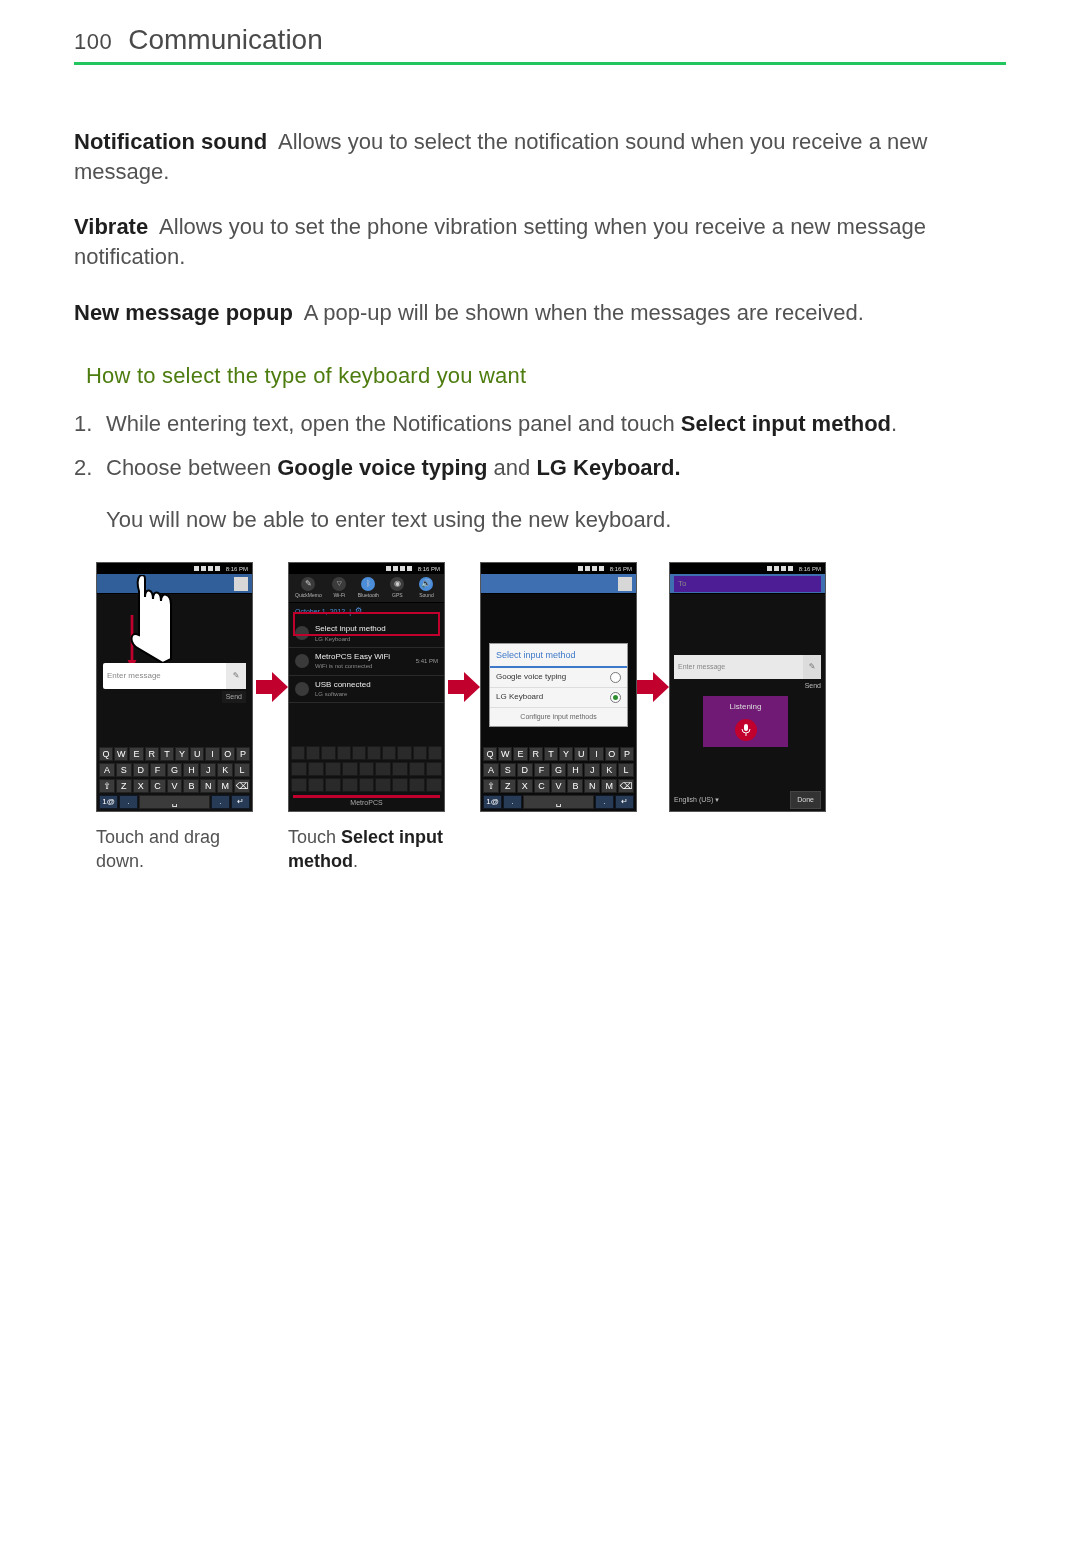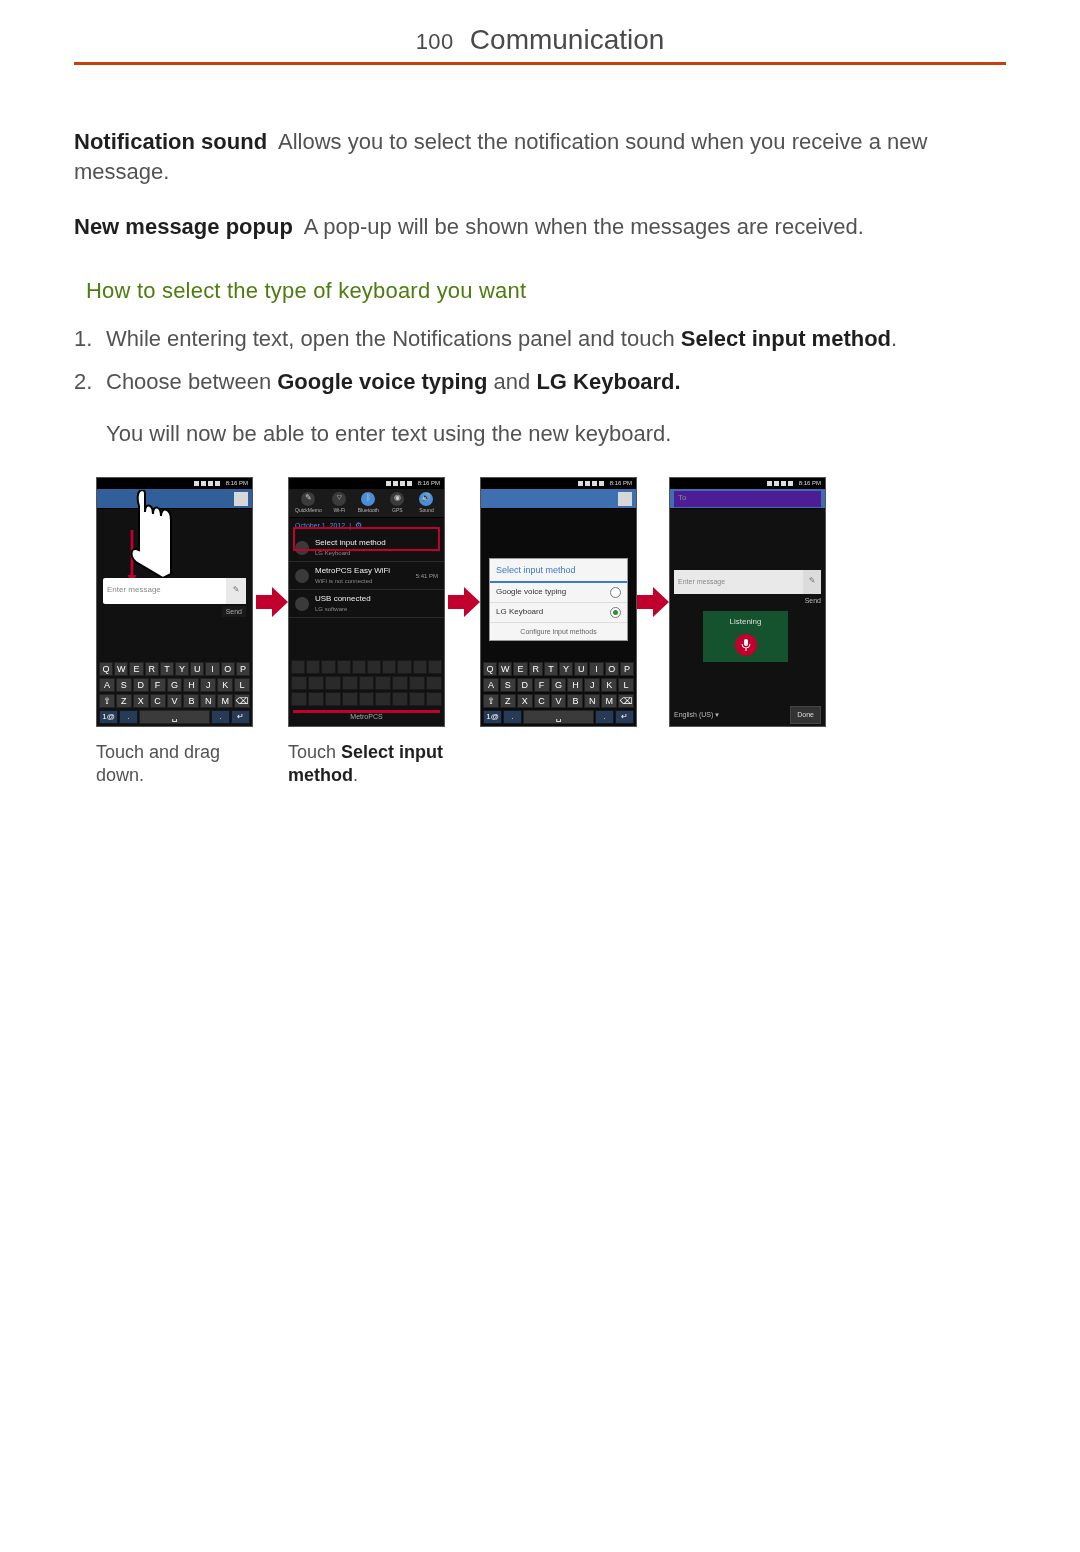--- a/index.html
+++ b/index.html
@@ -1,18 +1,18 @@
 <!DOCTYPE html>
 <html><head>
 <meta charset="utf-8">
 <style>
   * { box-sizing: border-box; margin: 0; padding: 0; }
   html, body { width: 1080px; background: #fff; font-family: Arial, Helvetica, sans-serif; color: #333; }
   .page { width: 1080px; padding: 24px 74px 0 74px; }
-  .header-row { display: flex; align-items: baseline; gap: 16px; border-bottom: 3px solid #c2410c; padding-bottom: 6px; margin-bottom: 62px; justify-content: center; }
+  .header-row { display: flex; align-items: baseline; gap: 16px; border-bottom: 3px solid #22c55e; padding-bottom: 6px; margin-bottom: 62px; }
   .page-number { font-size: 22px; font-weight: 500; color: #4a4a4a; letter-spacing: .5px; }
   .page-title  { font-size: 28px; font-weight: 400; color: #4a4a4a; }
 
   .body { font-size: 22px; line-height: 1.35; color: #525252; }
   .p { margin-bottom: 26px; }
   .label { color: #1f1f1f; font-weight: 700; margin-right: 6px; }
 
   .section-heading { color: #4d7c0f; font-size: 22px; font-weight: 500; margin: 34px 0 18px 12px; letter-spacing: .2px; }
 
   ol.steps { list-style: none; counter-reset: step; padding-left: 32px; }
@@ -79,21 +79,21 @@
   .s3 .dialog .opt .radio.sel::after { content:""; width:5px; height:5px; border-radius:50%; background:#2f8f2f; }
   .s3 .dialog .cfg { text-align:center; font-size:7px; color:#666; padding:4px; }
   .s3 .backdrop { position:absolute; left:0; right:0; top:31px; bottom:0; background:rgba(0,0,0,.35); }
 
   
   .s4 .toline { position:absolute; left:4px; right:4px; top:13px; height:16px; background:#4c1d95; font-size:8px; color:#888; display:flex; align-items:center; padding:0 4px; }
   .s4 .compose { position:absolute; left:4px; right:4px; top:92px; height:24px; background:#e9e9e9; display:flex; align-items:center; }
   .s4 .compose .ph { flex:1; padding-left:4px; font-size:7px; color:#888; }
   .s4 .compose .attach { width:18px; height:100%; background:#dcdcdc; display:flex; align-items:center; justify-content:center; color:#777; }
   .s4 .send { position:absolute; right:4px; top:118px; font-size:7px; color:#bbb; }
-  .s4 .listening-card { position:absolute; left:32px; right:36px; top:132px; background:#14532d; border:1px solid #111; padding:6px; }
+  .s4 .listening-card { position:absolute; left:32px; right:36px; top:132px; background:#701a75; border:1px solid #111; padding:6px; }
   .s4 .listening-card .lbl { text-align:center; font-size:8px; color:#ddd; margin-bottom:6px; }
   .s4 .listening-card .micwrap { display:flex; justify-content:center; }
   .s4 .listening-card .mic { width:22px; height:22px; border-radius:50%; background:#c1002e; display:flex; align-items:center; justify-content:center; }
   .s4 .lang-row { position:absolute; left:0; right:0; bottom:0; height:22px; display:flex; align-items:center; justify-content:space-between; padding:0 4px; background:#111; }
   .s4 .lang-row .lang { font-size:7px; color:#bbb; }
   .s4 .lang-row .done { background:#333; color:#ddd; font-size:7px; padding:3px 6px; border:1px solid #444; }
 
   .kb-row .k.blank { color:transparent; }
 </style>
 </head>
@@ -103,20 +103,24 @@
 
   <div class="header-row">
     <span class="page-number">100</span>
     <span class="page-title">Communication</span>
   </div>
 
   <div class="body">
     <div class="p">
       <span class="label">Notification sound</span>
       <span>Allows you to select the notification sound when you receive a new message.</span>
+    </div>
+    <div class="p">
+      <span class="label">Vibrate</span>
+      <span>Allows you to set the phone vibration setting when you receive a new message notification.</span>
     </div>
     <div class="p">
       <span class="label">New message popup</span>
       <span>A pop-up will be shown when the messages are received.</span>
     </div>
 
     <div class="section-heading">How to select the type of keyboard you want</div>
 
     <ol class="steps">
       <li>

